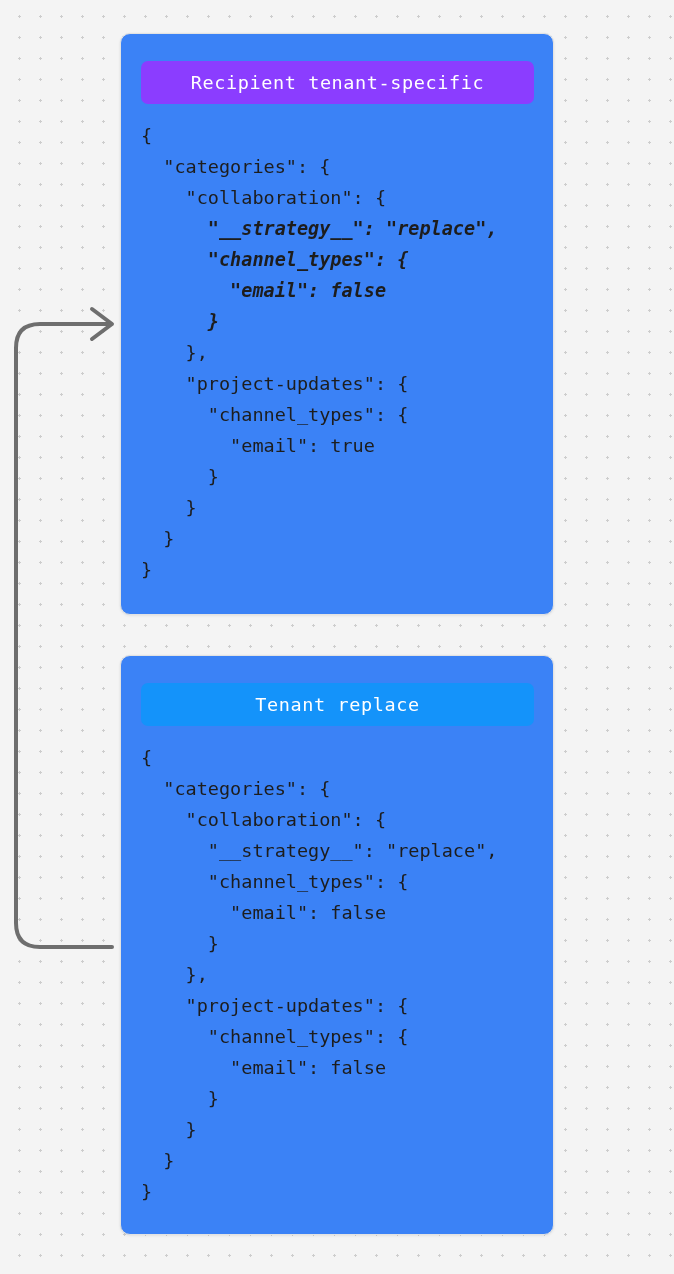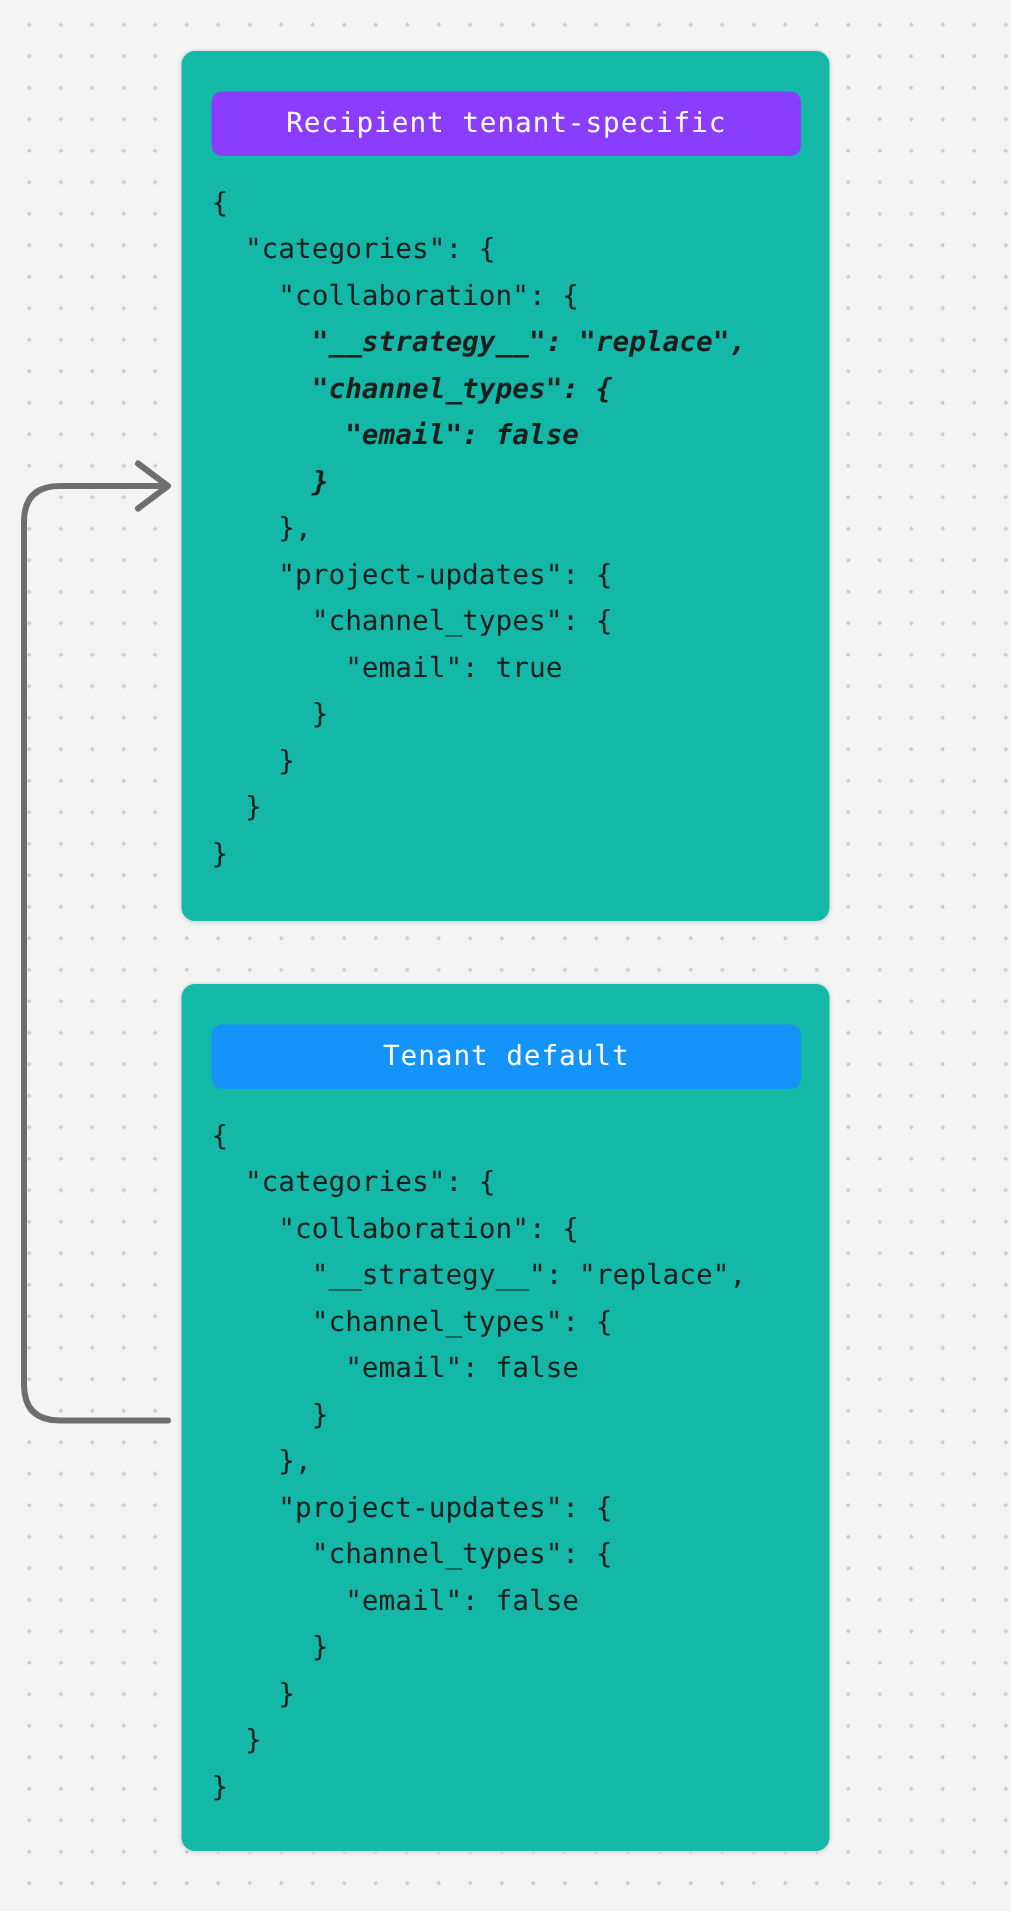--- a/index.html
+++ b/index.html
@@ -33,21 +33,21 @@
     top: 0;
     width: 674px;
     height: 1274px;
     pointer-events: none;
     overflow: visible;
   }
 
   
   .card {
     position: absolute;
-    background: #14b8a6;
+    background: #3b82f6;
     border-radius: 10px;
     box-sizing: border-box;
     border: 1px solid #e3e3e3;
     box-shadow: 0 1px 3px rgba(0,0,0,0.07), 0 0 0 0.5px rgba(0,0,0,0.02);
     overflow: hidden;
   }
 
   #card-recipient {
     left: 120px;
     top: 33px;
@@ -113,17 +113,17 @@
     <path d="M 112 947 L 40 947 Q 16 947 16 923 L 16 348 Q 16 324 40 324 L 108 324" fill="none" stroke="#6e6e6e" stroke-width="4" stroke-linecap="round" stroke-linejoin="round"></path>
     <path d="M 92 309 L 112 324 L 92 339" fill="none" stroke="#6e6e6e" stroke-width="4" stroke-linecap="round" stroke-linejoin="round"></path>
   </svg>
 
   <div class="card" id="card-recipient">
     <div class="card-badge badge-purple" style="background-color: rgb(139, 61, 255);">Recipient tenant-specific</div>
     <div class="code-block"><div class="code-line">{</div><div class="code-line">  "categories": {</div><div class="code-line">    "collaboration": {</div><div class="code-line hl">      "__strategy__": "replace",</div><div class="code-line hl">      "channel_types": {</div><div class="code-line hl">        "email": false</div><div class="code-line hl">      }</div><div class="code-line">    },</div><div class="code-line">    "project-updates": {</div><div class="code-line">      "channel_types": {</div><div class="code-line">        "email": true</div><div class="code-line">      }</div><div class="code-line">    }</div><div class="code-line">  }</div><div class="code-line">}</div></div>
   </div>
 
   <div class="card" id="card-tenant">
-    <div class="card-badge badge-blue" style="background-color: rgb(20, 147, 250);">Tenant default</div>
+    <div class="card-badge badge-blue" style="background-color: rgb(20, 147, 250);">Tenant replace</div>
     <div class="code-block"><div class="code-line">{</div><div class="code-line">  "categories": {</div><div class="code-line">    "collaboration": {</div><div class="code-line">      "__strategy__": "replace",</div><div class="code-line">      "channel_types": {</div><div class="code-line">        "email": false</div><div class="code-line">      }</div><div class="code-line">    },</div><div class="code-line">    "project-updates": {</div><div class="code-line">      "channel_types": {</div><div class="code-line">        "email": false</div><div class="code-line">      }</div><div class="code-line">    }</div><div class="code-line">  }</div><div class="code-line">}</div></div>
   </div>
 
 </div>
 
 </body></html>

